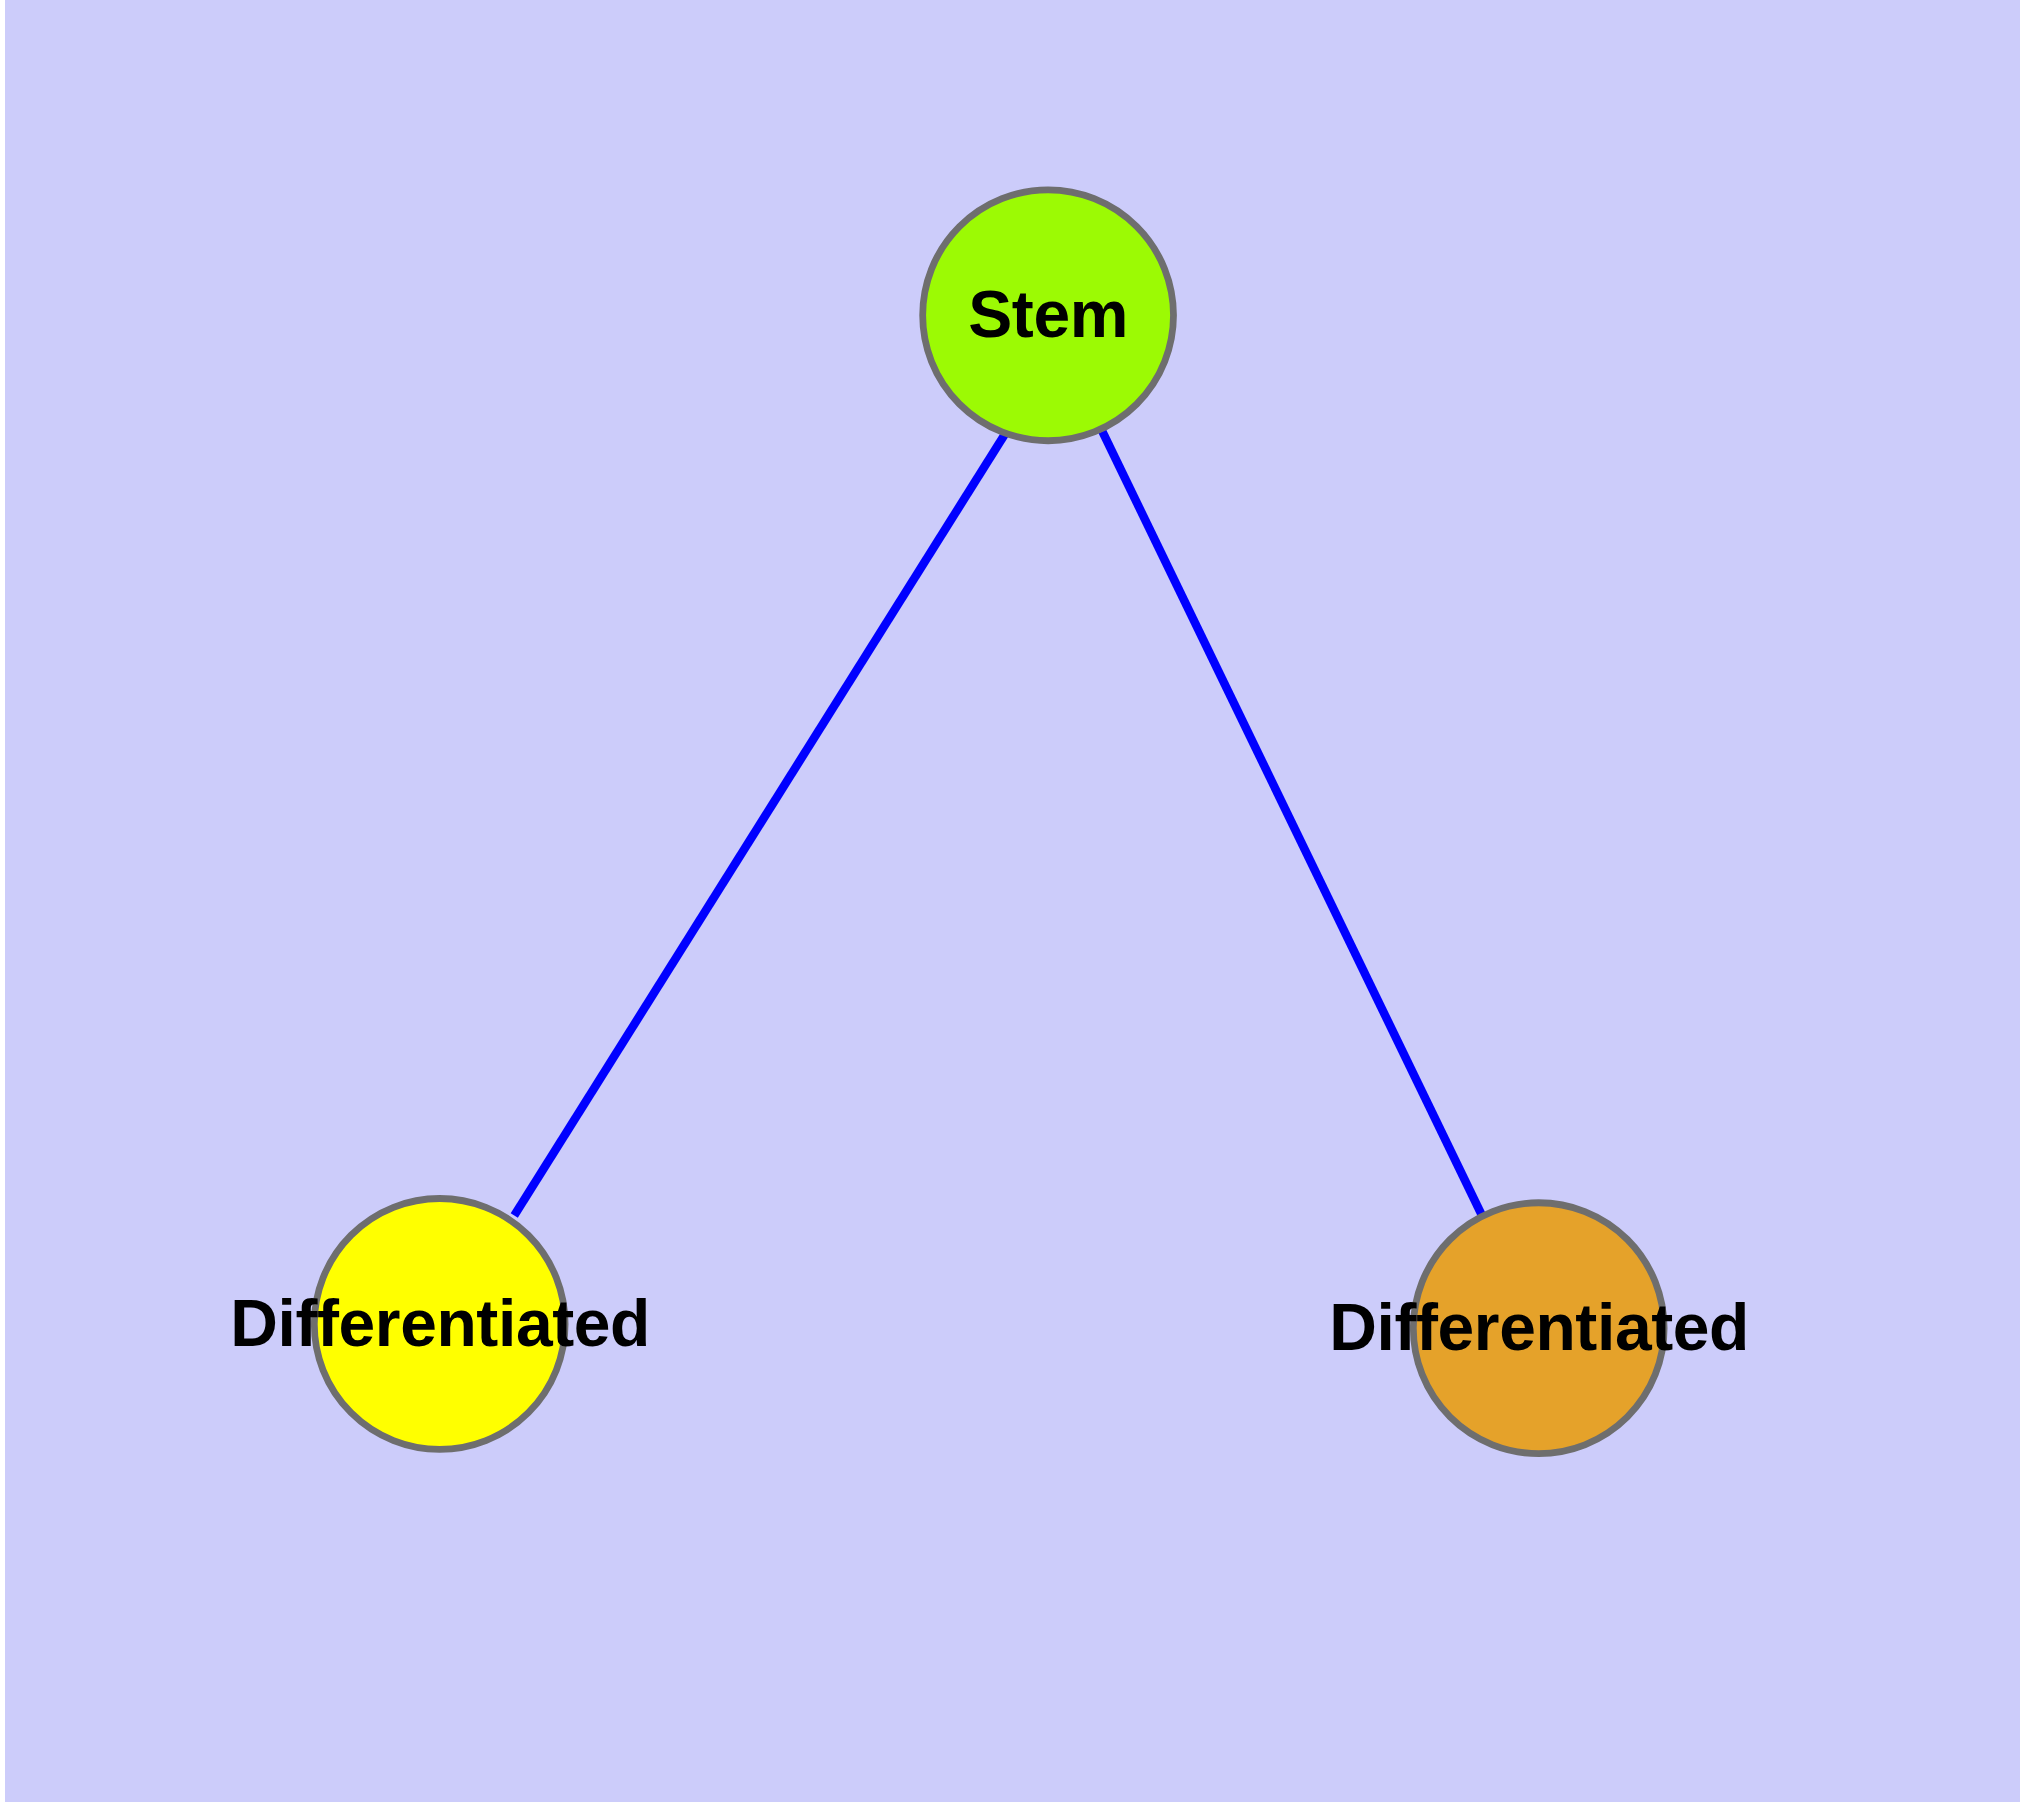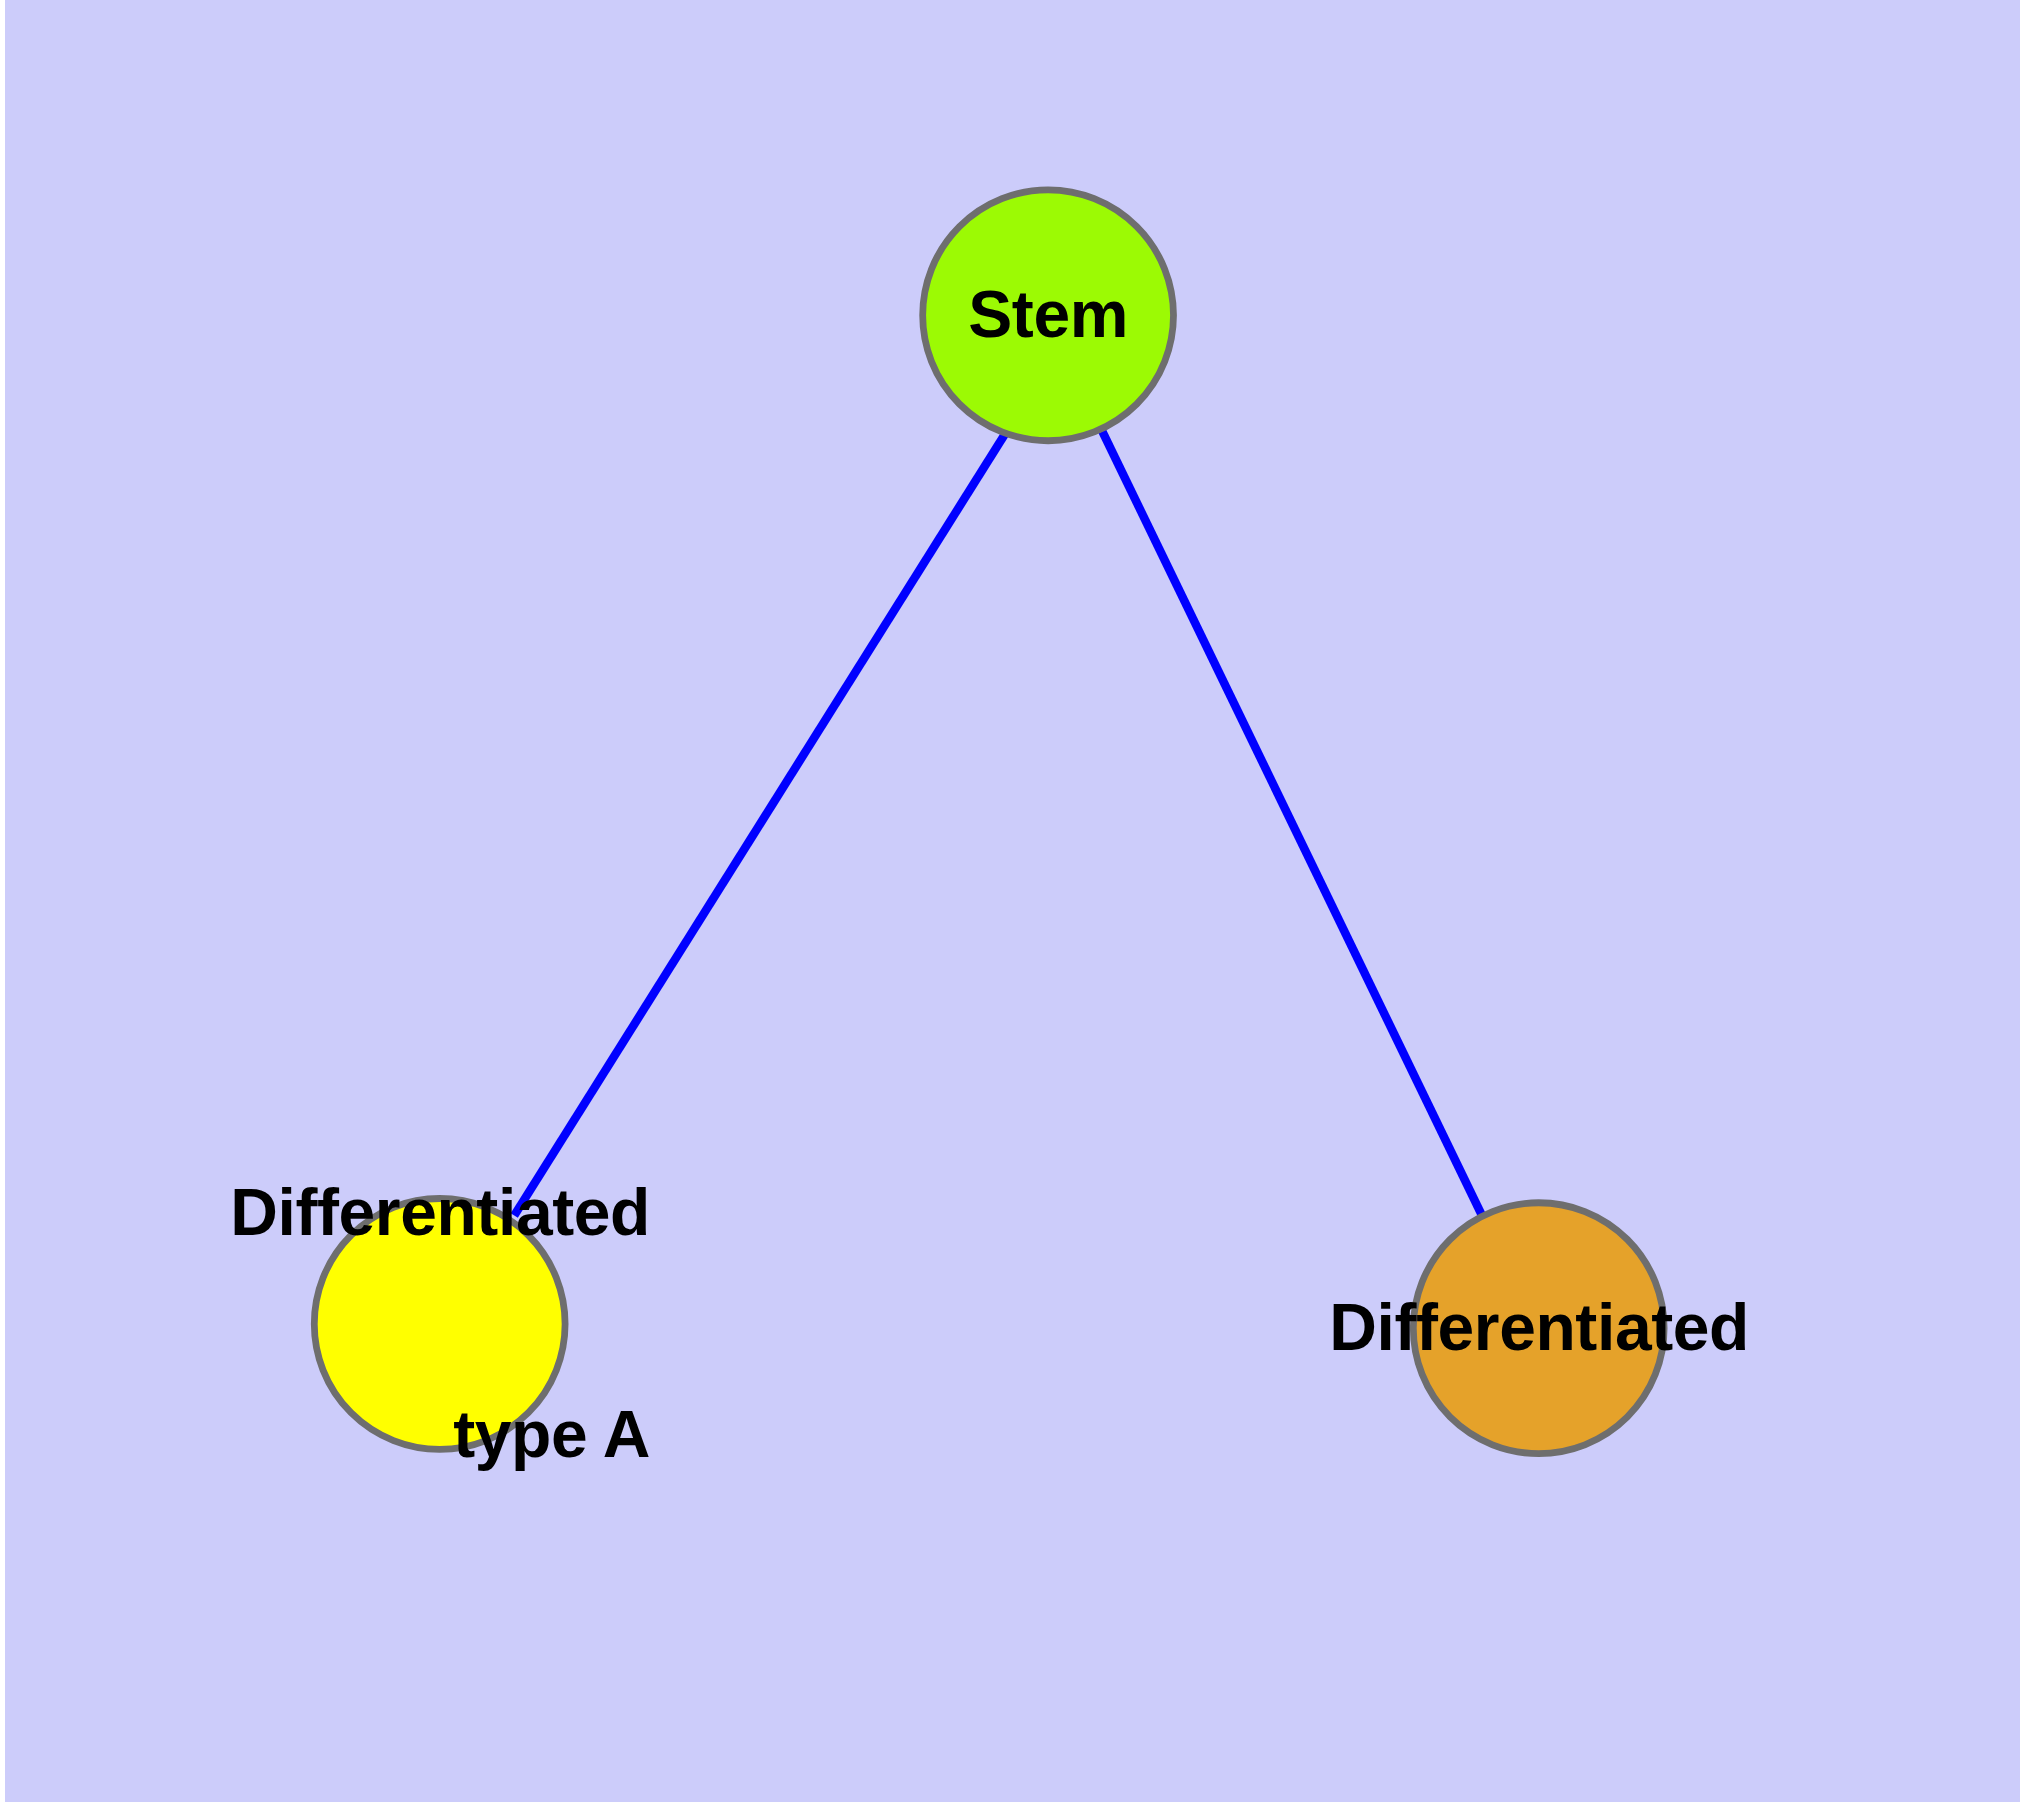--- a/index.html
+++ b/index.html
@@ -27,21 +27,21 @@
     position: absolute;
     left: 0;
     top: 0;
     width: 100%;
     height: 100%;
     display: block;
   }
   .node-label {
     position: absolute;
     transform: translate(-50%, -50%);
-    text-align: right;
+    text-align: center;
     color: #000000;
     font-weight: bold;
     font-family: "Liberation Sans", sans-serif;
     font-size: 66px;
     line-height: 1.12;
     white-space: pre;
     pointer-events: none;
     letter-spacing: -0.4px;
   }
 </style>
@@ -62,21 +62,20 @@
         <circle cx="1231" cy="372" r="148" fill="#9cfa04" stroke="#6e6e6e" stroke-width="8"></circle>
         <circle cx="513" cy="1562" r="148" fill="#ffff00" stroke="#6e6e6e" stroke-width="8"></circle>
         <circle cx="1810" cy="1567" r="148" fill="#e5a22a" stroke="#6e6e6e" stroke-width="8"></circle>
       </g>
     </svg>
 
     <div class="node-label" style="left:1043px; top:315px;">Stem</div>
 
     <div class="node-label" style="left:435px; top:1324px;">
       <div>Differentiated</div>
-      <div>type A</div>
     </div>
 
     <div class="node-label" style="left:1534px; top:1328px;">
       <div>Differentiated</div>
     </div>
 
   </div>
 </div>
 
 

